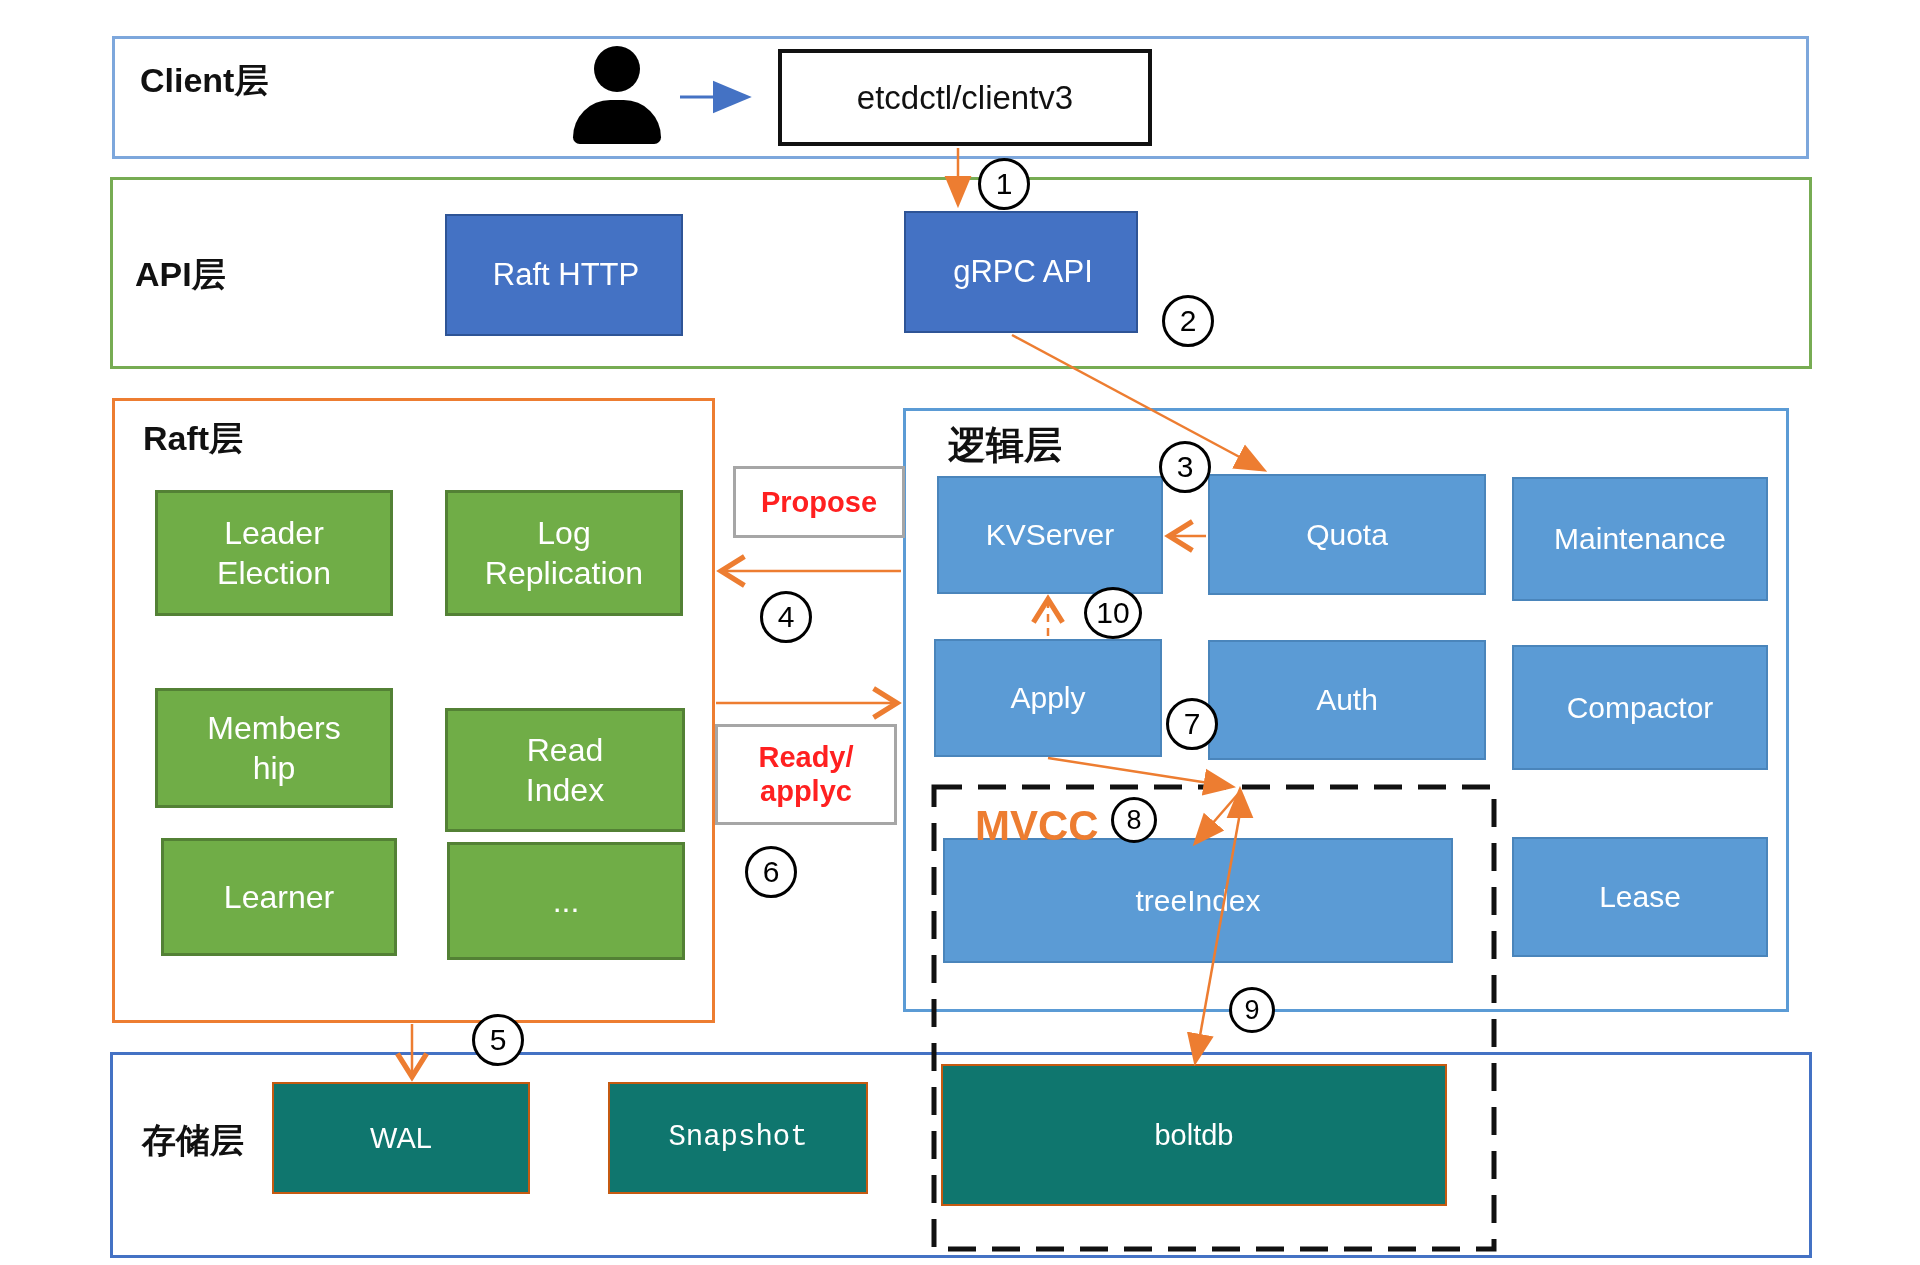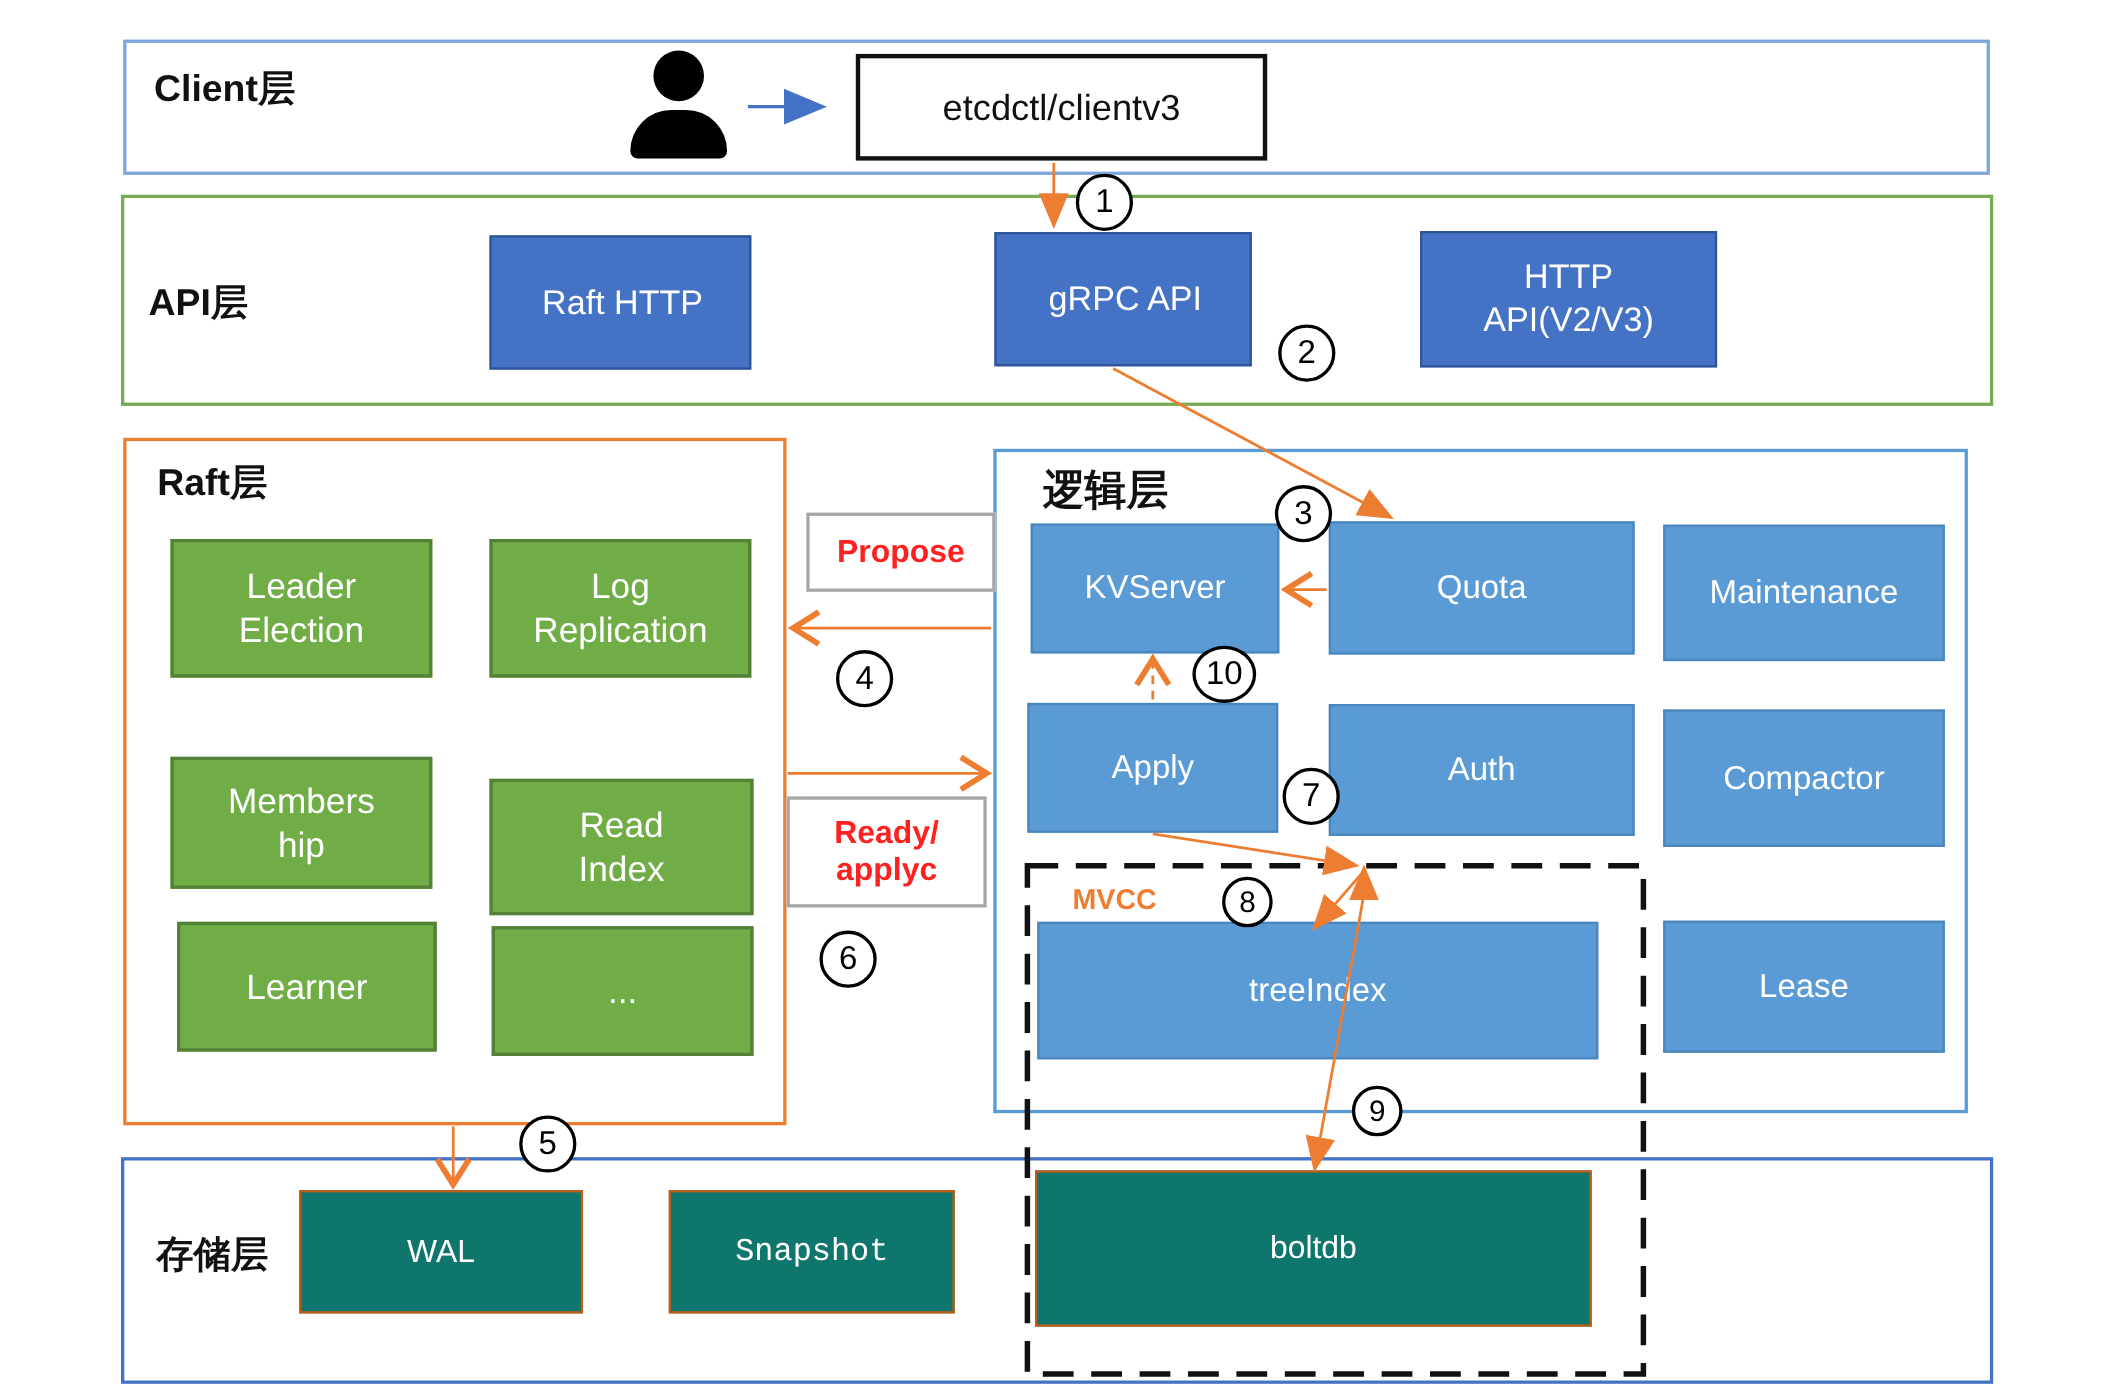--- a/index.html
+++ b/index.html
@@ -20,21 +20,21 @@
   .plain{background:#fff;border:4px solid #111;color:#111;font-size:33px;font-weight:500;}
   .chan{background:#fff;border:3px solid #A6A6A6;color:#FF2020;font-weight:bold;font-size:29px;z-index:4;}
   .brk{word-break:break-all;}
   .num{
     position:absolute;width:52px;height:52px;border-radius:50%;border:3px solid #000;background:#fff;
     color:#000;display:flex;align-items:center;justify-content:center;font-size:30px;font-weight:500;
     transform:translate(-50%,-50%);z-index:7;box-sizing:border-box;
   }
   .num.sm{width:46px;height:46px;font-size:27px;}
   #arrows{position:absolute;left:0;top:0;z-index:5;pointer-events:none;}
-  .mvcc-label{position:absolute;color:#ED7D31;font-weight:bold;font-size:26px;z-index:4;}
+  .mvcc-label{position:absolute;color:#ED7D31;font-weight:bold;font-size:42px;z-index:4;}
   
   .p-head{position:absolute;width:46px;height:46px;border-radius:50%;background:#000;z-index:2;}
   .p-body{position:absolute;width:88px;height:44px;border-radius:44px 44px 8px 8px;background:#000;z-index:2;}
 </style>
 </head>
 <body>
 
 <div id="canvas">
 
   <div class="layer" style="left:112px;top:36px;width:1697px;height:123px;border:3px solid #7da7dc;"></div>
@@ -48,21 +48,20 @@
   <div class="layer-label" style="left:143px;top:416px;">Raft层</div>
   <div class="layer-label" style="left:948px;top:420px;font-size:38px;">逻辑层</div>
   <div class="layer-label" style="left:142px;top:1118px;">存储层</div>
 
   <div class="p-head" style="left:594px;top:46px;"></div>
   <div class="p-body" style="left:573px;top:100px;"></div>
   <div class="nb plain" style="left:778px;top:49px;width:374px;height:97px;">etcdctl/clientv3</div>
 
   <div class="nb b-dark" style="left:445px;top:214px;width:238px;height:122px;">Raft HTTP</div>
   <div class="nb b-dark" style="left:904px;top:211px;width:234px;height:122px;">gRPC API</div>
-  <div class="nb b-dark" style="left:1291px;top:210px;width:270px;height:124px;padding:4px 30px;">HTTP API(V2/V3)</div>
 
   <div class="nb b-green" style="left:155px;top:490px;width:238px;height:126px;">Leader Election</div>
   <div class="nb b-green" style="left:445px;top:490px;width:238px;height:126px;">Log Replication</div>
   <div class="nb b-green brk" style="left:155px;top:664px;width:238px;height:120px;padding:4px 46px;margin-top:24px;">Membership</div>
   <div class="nb b-green" style="left:445px;top:668px;width:240px;height:124px;padding:4px 70px;margin-top:40px;">Read Index</div>
   <div class="nb b-green" style="left:161px;top:838px;width:236px;height:118px;">Learner</div>
   <div class="nb b-green" style="left:447px;top:842px;width:238px;height:118px;">...</div>
 
   <div class="nb chan" style="left:733px;top:466px;width:172px;height:72px;text-align:center;">Propose</div>
   <div class="nb chan" style="left:715px;top:724px;width:182px;height:101px;flex-direction:column;line-height:1.15;">

